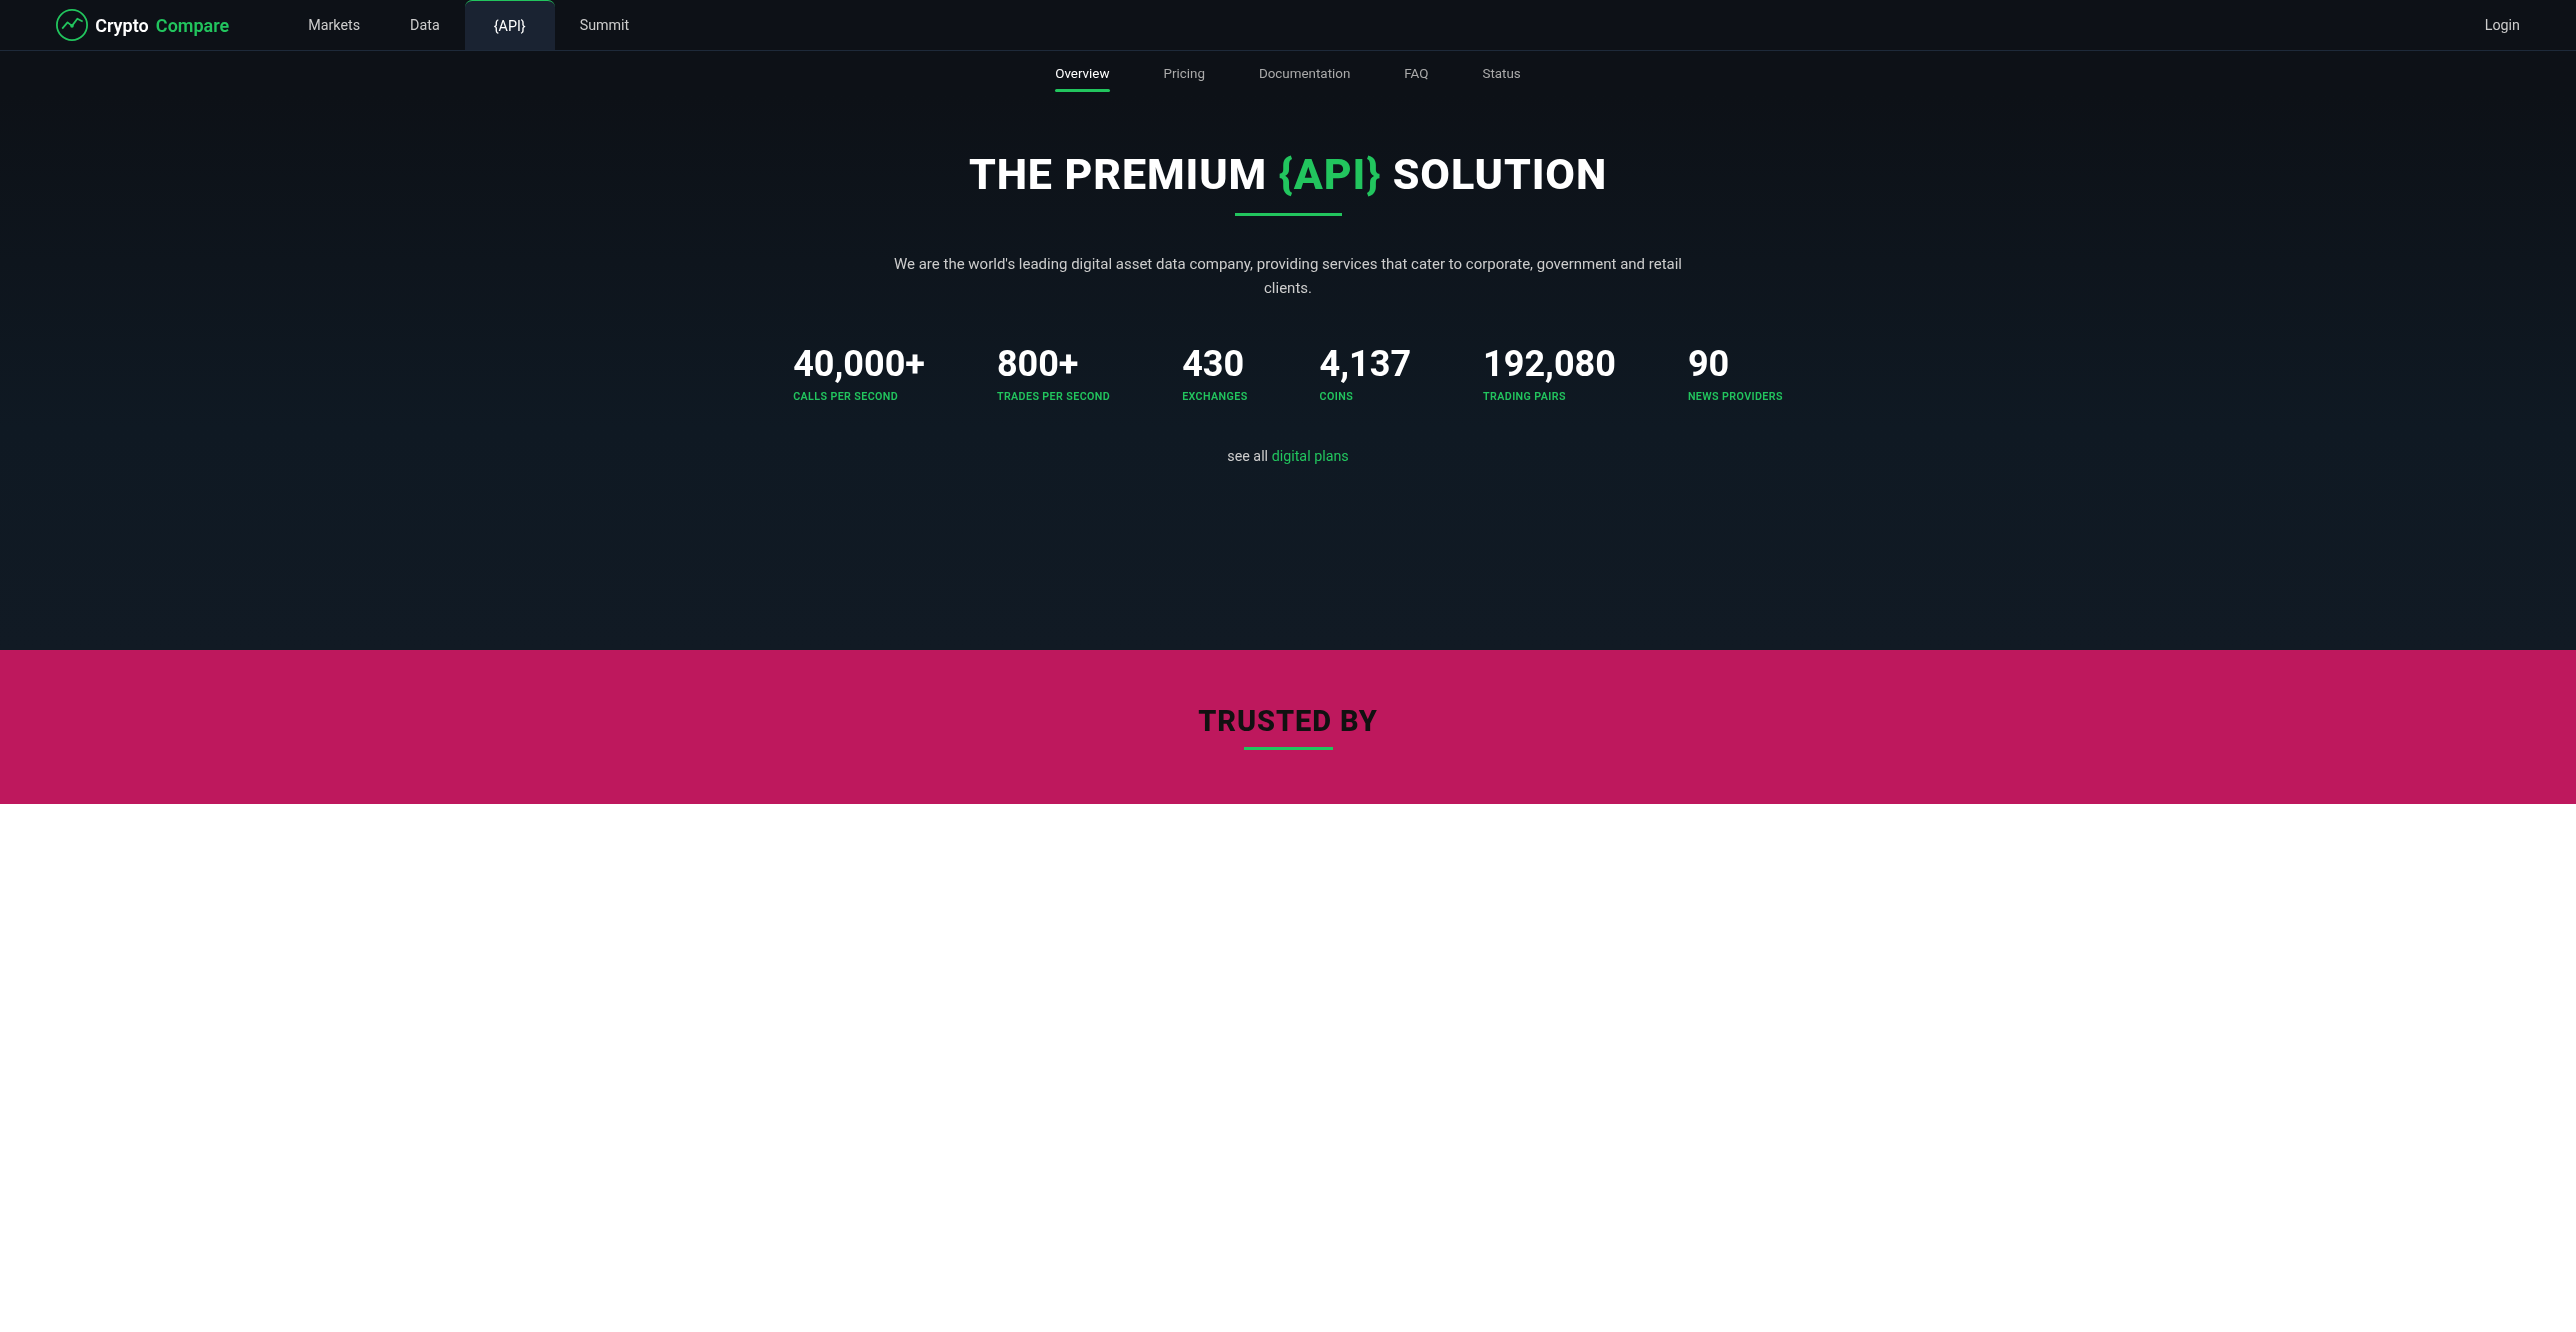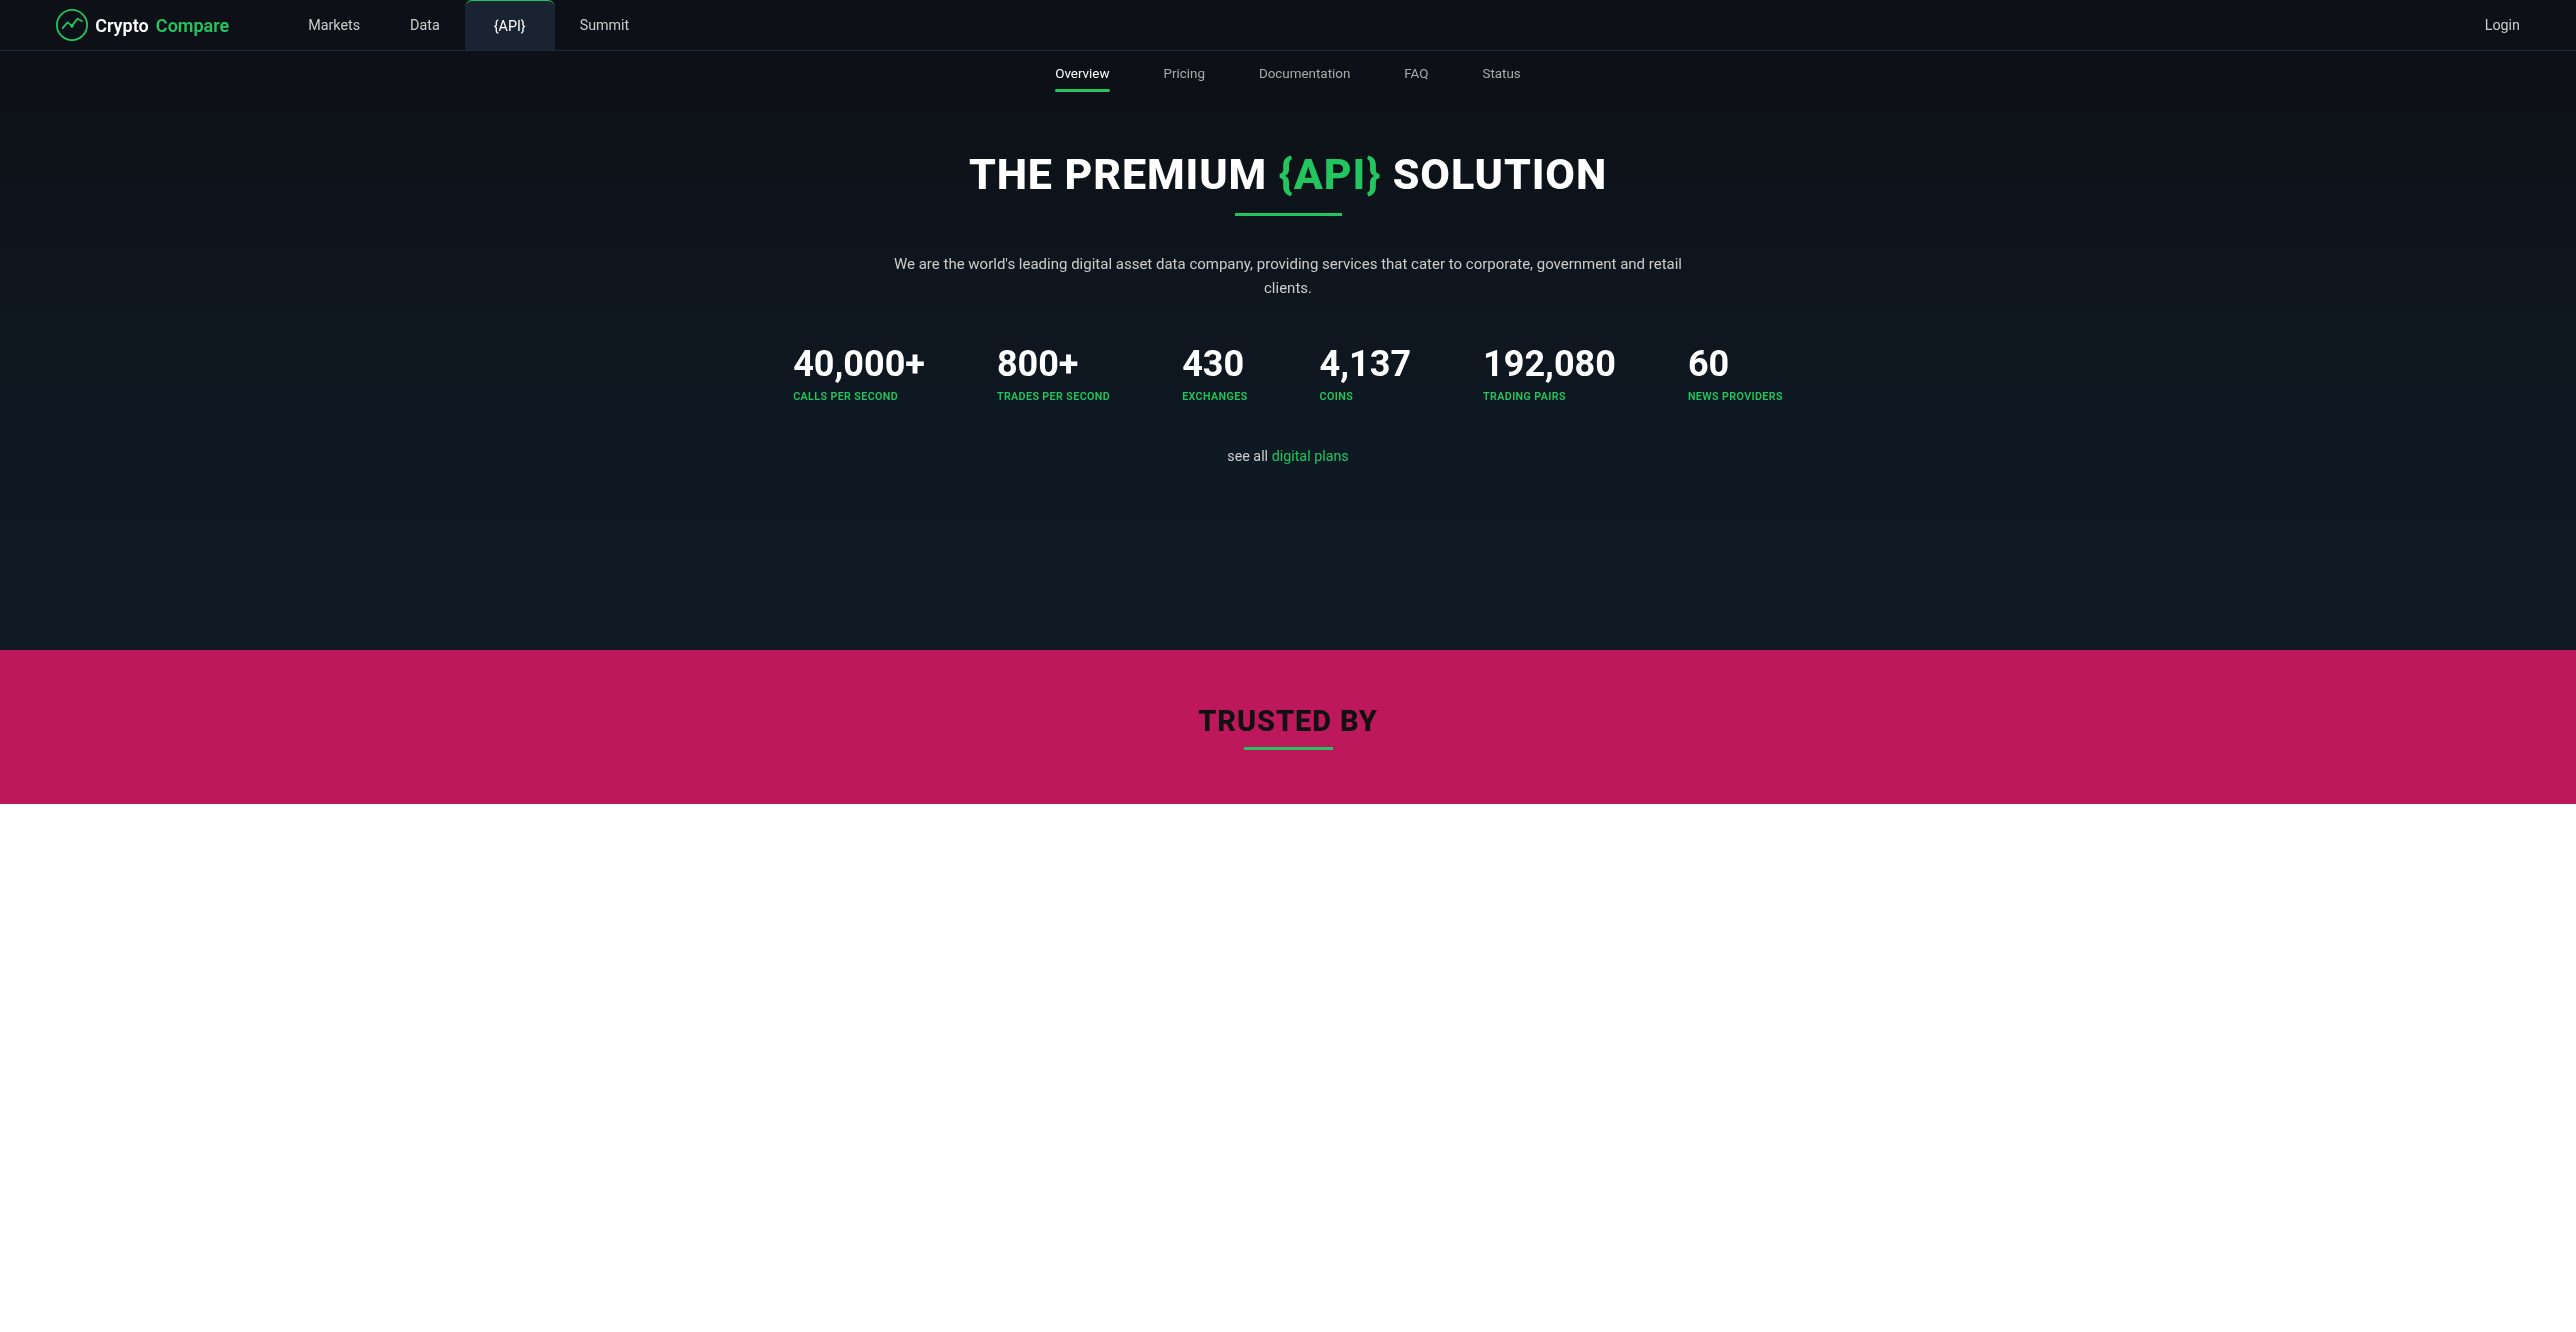--- a/index.html
+++ b/index.html
@@ -276,21 +276,21 @@
     </div>
     <div class="stat-item">
       <span class="stat-value">4,137</span>
       <span class="stat-label">COINS</span>
     </div>
     <div class="stat-item">
       <span class="stat-value">192,080</span>
       <span class="stat-label">TRADING PAIRS</span>
     </div>
     <div class="stat-item">
-      <span class="stat-value">60</span>
+      <span class="stat-value">90</span>
       <span class="stat-label">NEWS PROVIDERS</span>
     </div>
   </div>
 
 
   <p class="see-all">
     <span>see all </span><a class="link">digital plans</a>
   </p>
 </section>
 

